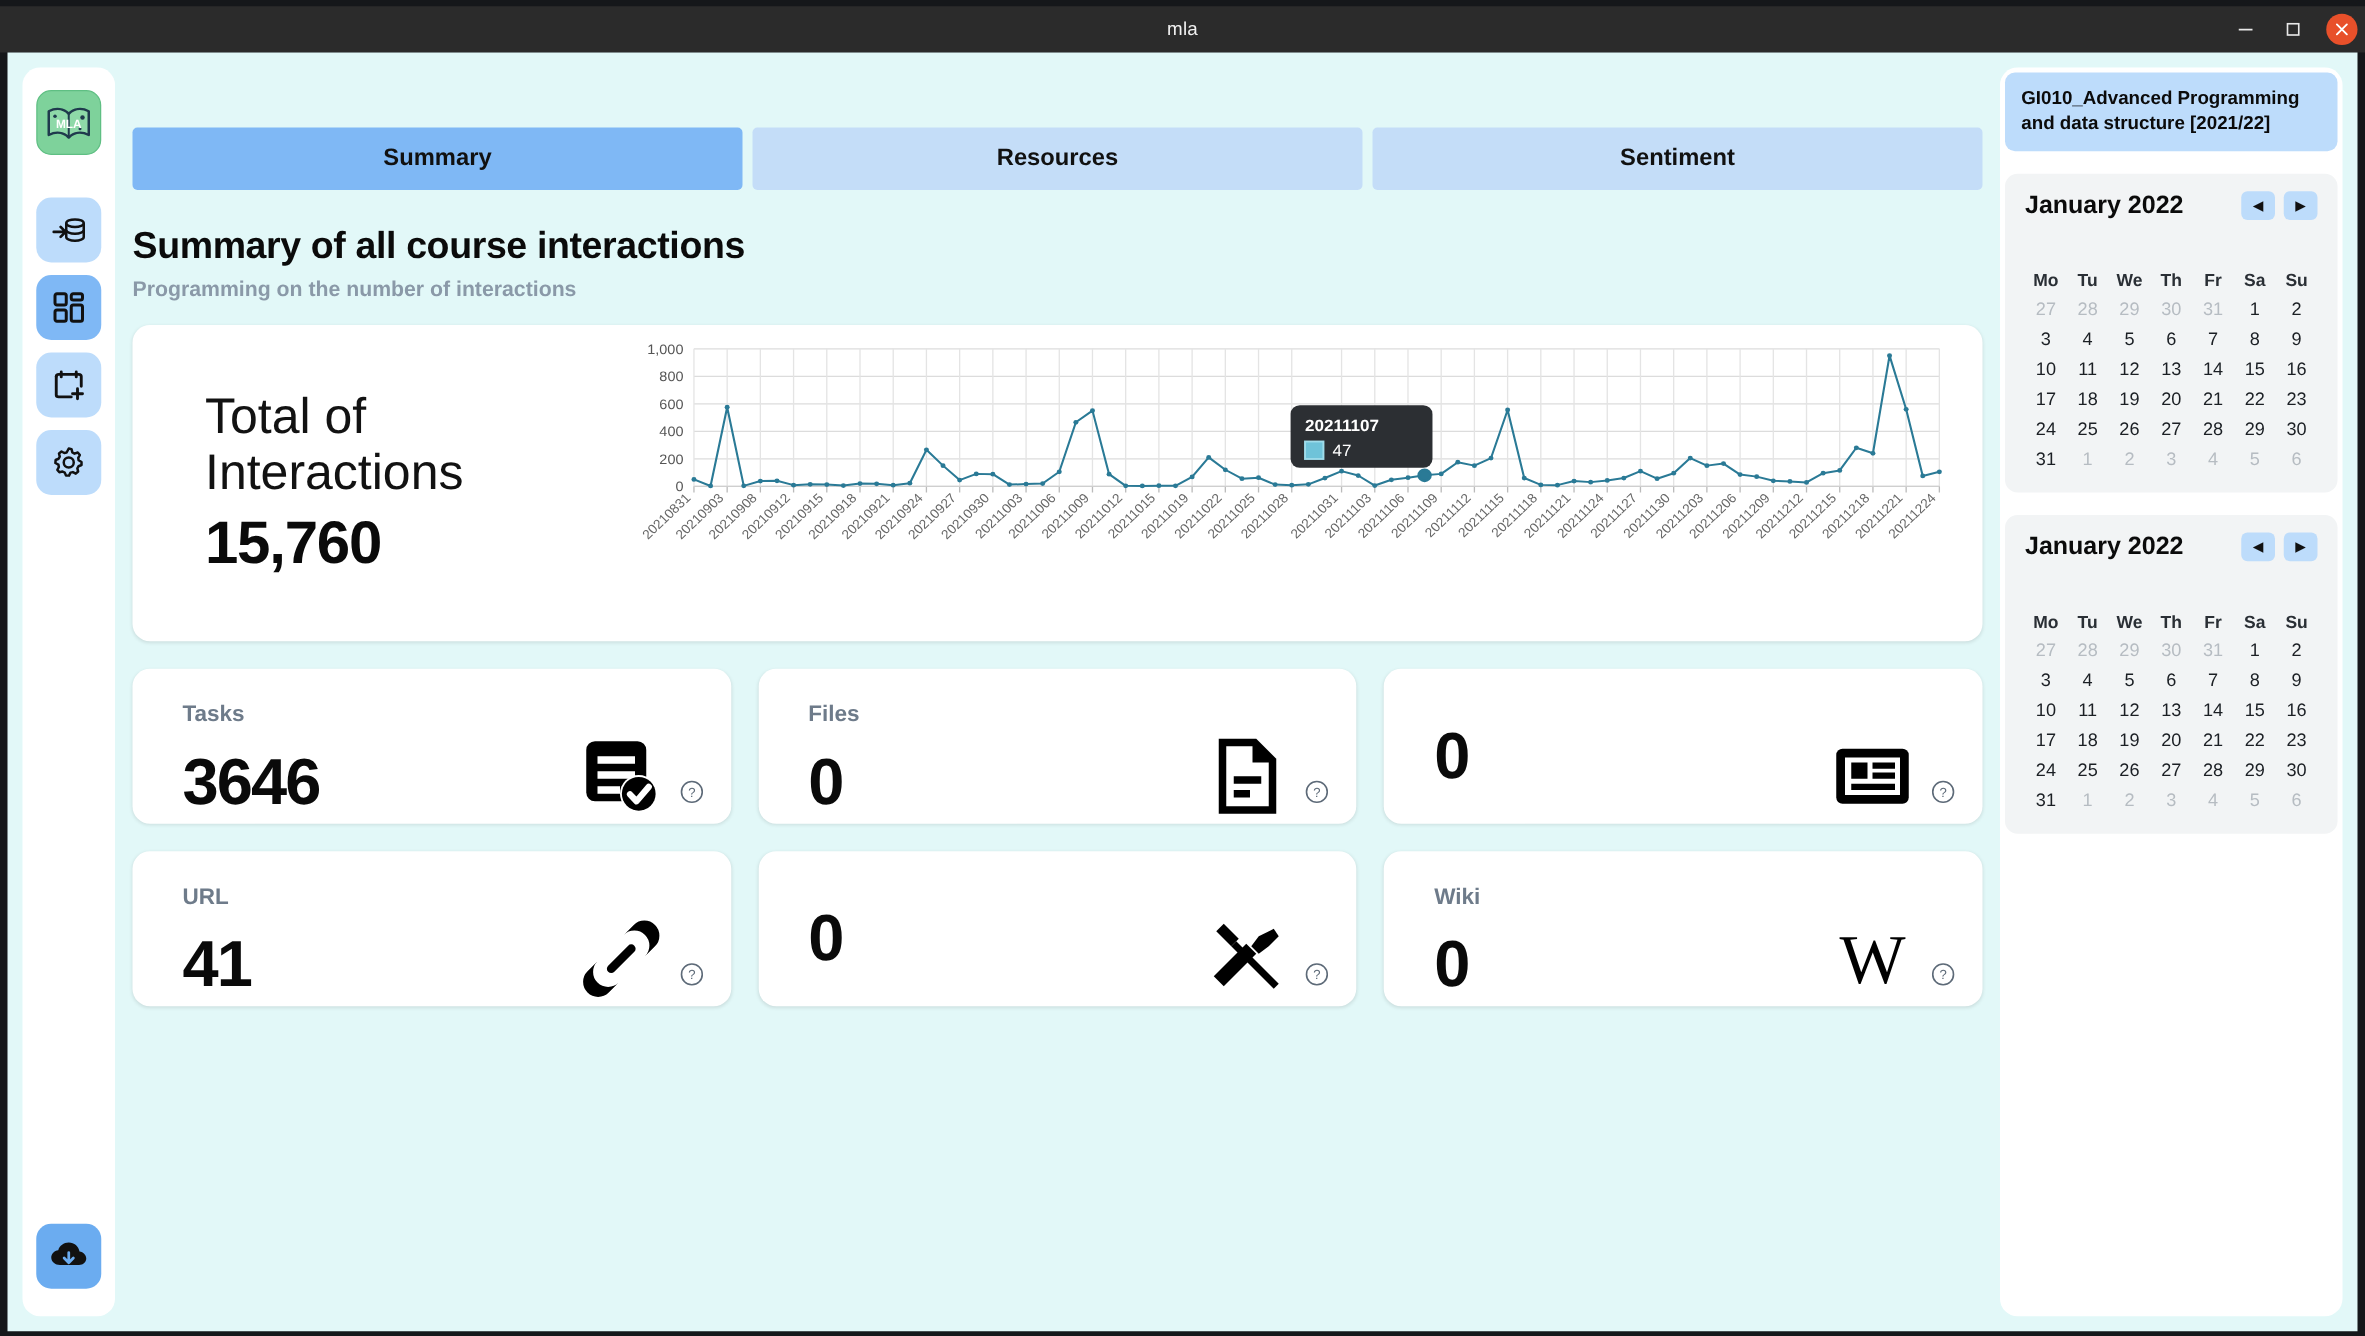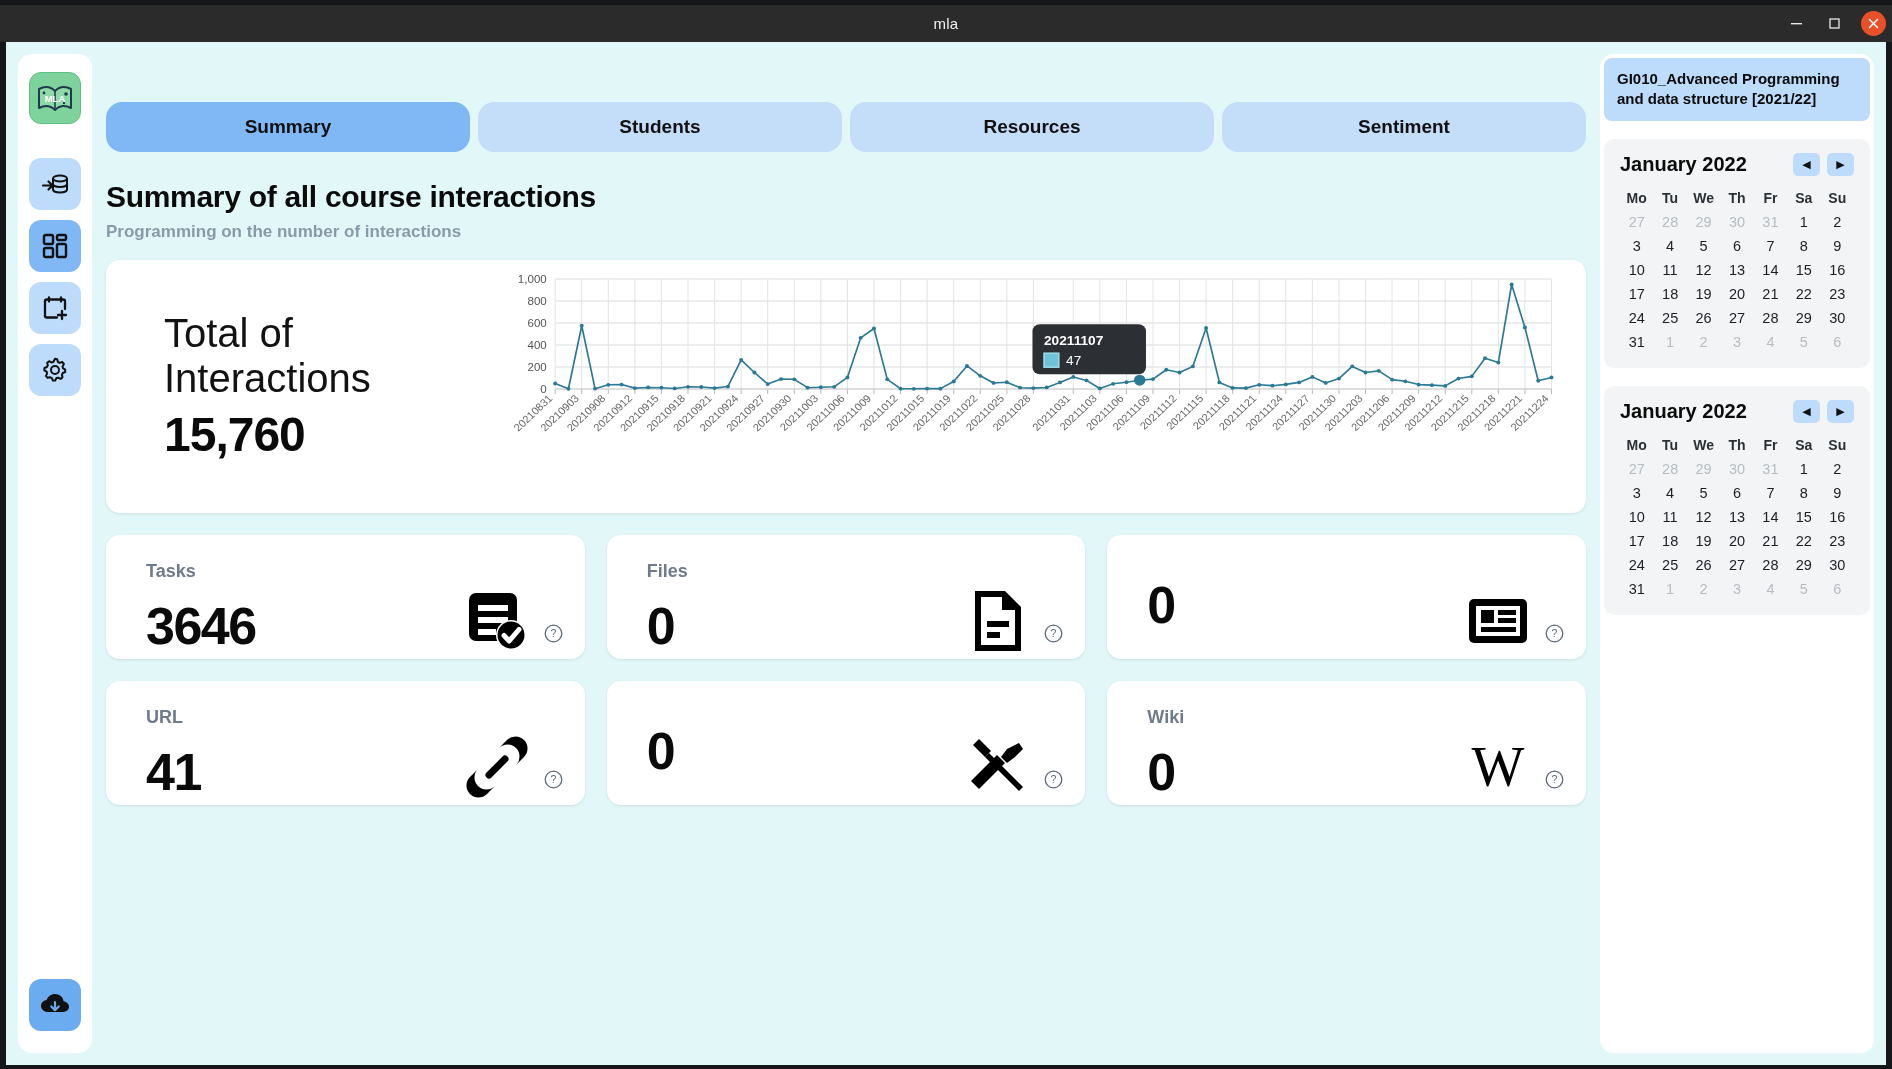--- a/index.html
+++ b/index.html
@@ -49,21 +49,21 @@
   .rail-bottom {
     width: 52px; height: 52px; border-radius: 12px; background: #6bacf0;
     display: flex; align-items: center; justify-content: center; margin-bottom: 22px;
   }
 
   
   .main { position: absolute; left: 100px; top: 12px; width: 1480px; height: 1000px; }
 
   .tabs { display: flex; gap: 8px; margin-top: 48px; }
   .tab {
-    flex: 1; height: 50px; border-radius: 16px; background: #c4ddf8;
+    flex: 1; height: 50px; border-radius: 4px; background: #c4ddf8;
     display: flex; align-items: center; justify-content: center;
     font-size: 19px; font-weight: bold; color: #111;
   }
   .tab.active { background: #7fb8f5; }
 
   .page-title { margin-top: 28px; font-size: 30px; font-weight: bold; color: #0b0b0b; letter-spacing: -.3px; }
   .page-sub { margin-top: 8px; font-size: 17px; font-weight: bold; color: #8a99a8; }
 
   .card {
     background: #fff; border-radius: 14px; box-shadow: 0 1px 3px rgba(0,0,0,.10);
@@ -92,21 +92,21 @@
   }
   .cal { background: #f2f4f5; border-radius: 10px; padding: 14px 16px 18px; margin-top: 18px; }
   .cal-head { display: flex; align-items: center; justify-content: space-between; }
   .cal-title { font-size: 20px; font-weight: bold; color: #0b0b0b; }
   .cal-navs { display: flex; gap: 7px; }
   .cal-nav {
     width: 27px; height: 23px; border-radius: 5px; background: #bddcfb;
     display: flex; align-items: center; justify-content: center; color: #111; font-size: 11px;
   }
   .cal-grid { margin-top: 14px; display: grid; grid-template-columns: repeat(7, 1fr); row-gap: 8px; }
-  .cal-dow { font-size: 14px; font-weight: bold; color: #2a2f35; text-align: center; }
+  .cal-dow { font-size: 14px; font-weight: bold; color: #2a2f35; text-align: center; margin-top: 26px; }
   .cal-day { font-size: 14.5px; color: #1b1f24; text-align: center; }
   .cal-day.muted { color: #b6bcc2; }
 
   svg { display: block; }
 </style>
 </head>
 <body>
 
 <div id="app">
 
@@ -198,23 +198,20 @@
           </svg>
         </span>
       </div>
     </div>
 
     <div class="main">
 
       <div class="tabs">
         <div class="tab active">
           <span>Summary</span>
-        </div>
-        <div class="tab">
-          <span>Students</span>
         </div>
         <div class="tab">
           <span>Resources</span>
         </div>
         <div class="tab">
           <span>Sentiment</span>
         </div>
       </div>
 
       <div class="page-title">Summary of all course interactions</div>

